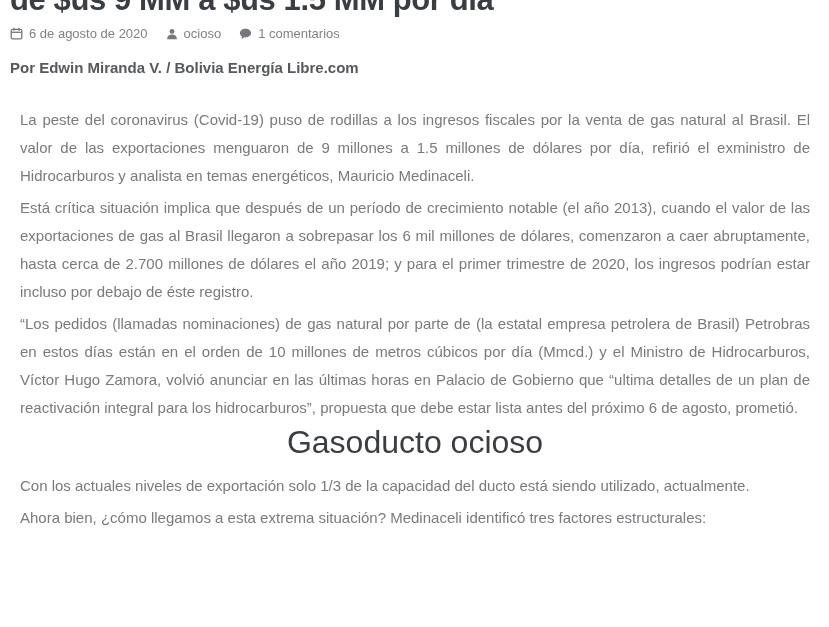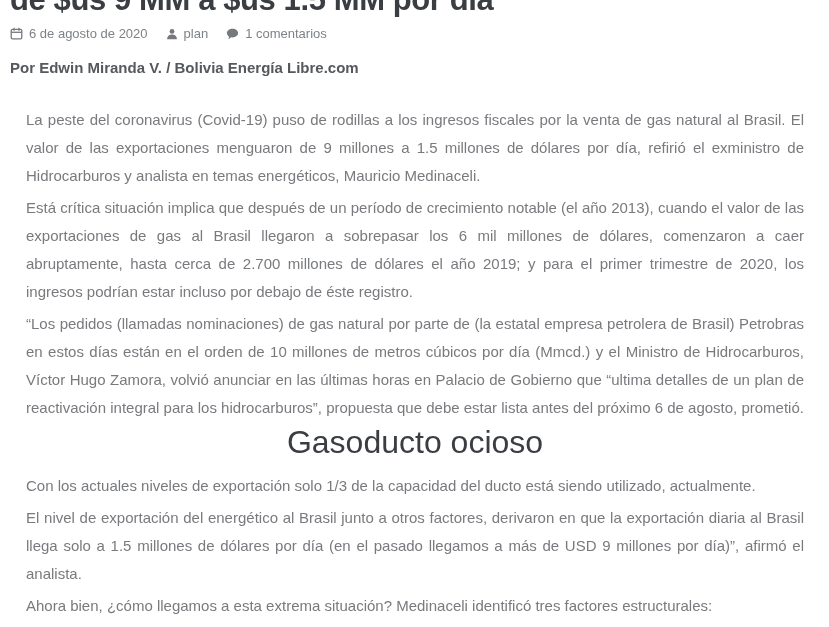--- a/index.html
+++ b/index.html
@@ -31,21 +31,21 @@
 
   
   .byline {
     margin: 13px 0 24px 0;
     font-size: 15px; line-height: 28px; font-weight: 700;
     color: #55585c;
   }
 
   
   p.body {
-    margin: 4px 16px;
+    margin: 4px 10px;
     font-size: 15px; line-height: 28px;
     color: #797a7e;
     text-align: justify;
   }
 
   
   .section-heading {
     margin: -4px 0 10px 0;
     font-size: 32px; line-height: 40px; font-weight: 400;
     color: #3a3d42;
@@ -73,21 +73,21 @@
       <span>6 de agosto de 2020</span>
     </span>
 
     <span class="meta-item">
       <span>
         <svg width="12" height="12" viewBox="0 0 16 16" fill="#75797d">
           <circle cx="8" cy="4.5" r="3.2"></circle>
           <path d="M1.5 15 C1.5 10.5 5 8.8 8 8.8 C11 8.8 14.5 10.5 14.5 15 Z"></path>
         </svg>
       </span>
-      <span>plan</span>
+      <span>ocioso</span>
     </span>
 
     <span class="meta-item">
       <span>
         <svg width="13" height="12" viewBox="0 0 16 15" fill="#75797d">
           <path d="M8 1 C4 1 1 3.4 1 6.4 C1 8.2 2 9.8 3.6 10.8 L3 14 L6.4 11.6 C6.9 11.7 7.4 11.8 8 11.8 C12 11.8 15 9.4 15 6.4 C15 3.4 12 1 8 1 Z"></path>
         </svg>
       </span>
       <span>1 comentarios</span>
     </span>
@@ -99,17 +99,16 @@
   <p class="body">La peste del coronavirus (Covid-19) puso de rodillas a los ingresos fiscales por la venta de gas natural al Brasil. El valor de las exportaciones menguaron de 9 millones a 1.5 millones de dólares por día, refirió el exministro de Hidrocarburos y analista en temas energéticos, Mauricio Medinaceli.</p>
 
   <p class="body">Está crítica situación implica que después de un período de crecimiento notable (el año 2013), cuando el valor de las exportaciones de gas al Brasil llegaron a sobrepasar los 6 mil millones de dólares, comenzaron a caer abruptamente, hasta cerca de 2.700 millones de dólares el año 2019; y para el primer trimestre de 2020, los ingresos podrían estar incluso por debajo de éste registro.</p>
 
   <p class="body">“Los pedidos (llamadas nominaciones) de gas natural por parte de (la estatal empresa petrolera de Brasil) Petrobras en estos días están en el orden de 10 millones de metros cúbicos por día (Mmcd.) y el Ministro de Hidrocarburos, Víctor Hugo Zamora, volvió anunciar en las últimas horas en Palacio de Gobierno que “ultima detalles de un plan de reactivación integral para los hidrocarburos”, propuesta que debe estar lista antes del próximo 6 de agosto, prometió.</p>
 
   <h2 class="section-heading">Gasoducto ocioso</h2>
 
   <p class="body">Con los actuales niveles de exportación solo 1/3 de la capacidad del ducto está siendo utilizado, actualmente.</p>
 
-  <p class="body">El nivel de exportación del energético al Brasil junto a otros factores, derivaron en que la exportación diaria al Brasil llega solo a 1.5 millones de dólares por día (en el pasado llegamos a más de USD 9 millones por día)”, afirmó el analista.</p>
 
   <p class="body">Ahora bien, ¿cómo llegamos a esta extrema situación? Medinaceli identificó tres factores estructurales:</p>
 
 </div>
 
 </body></html>

